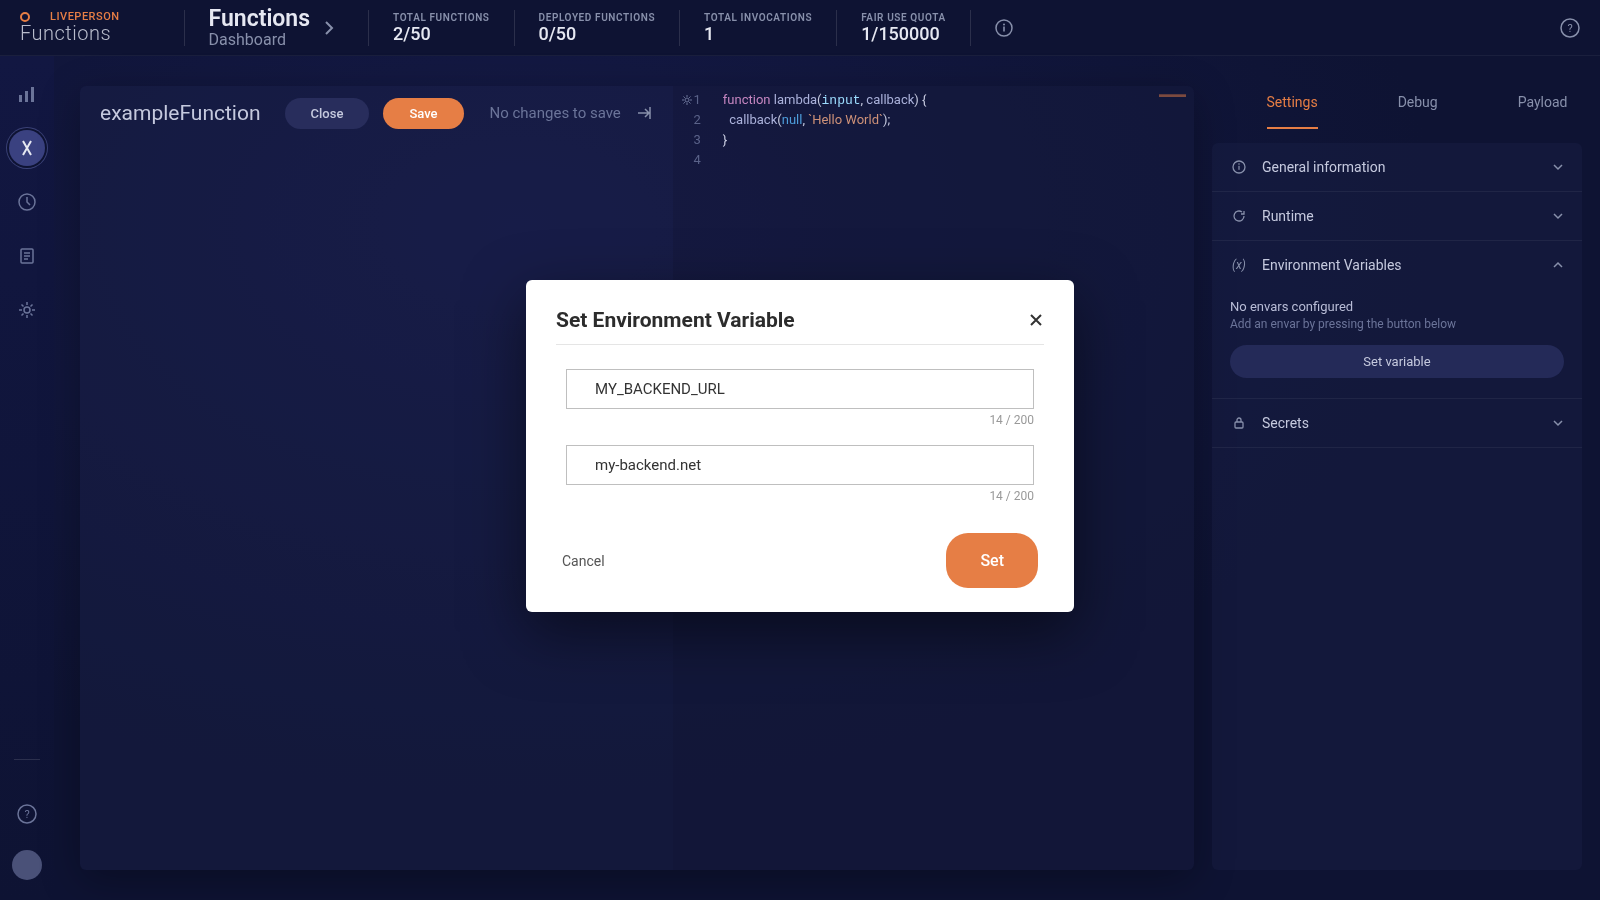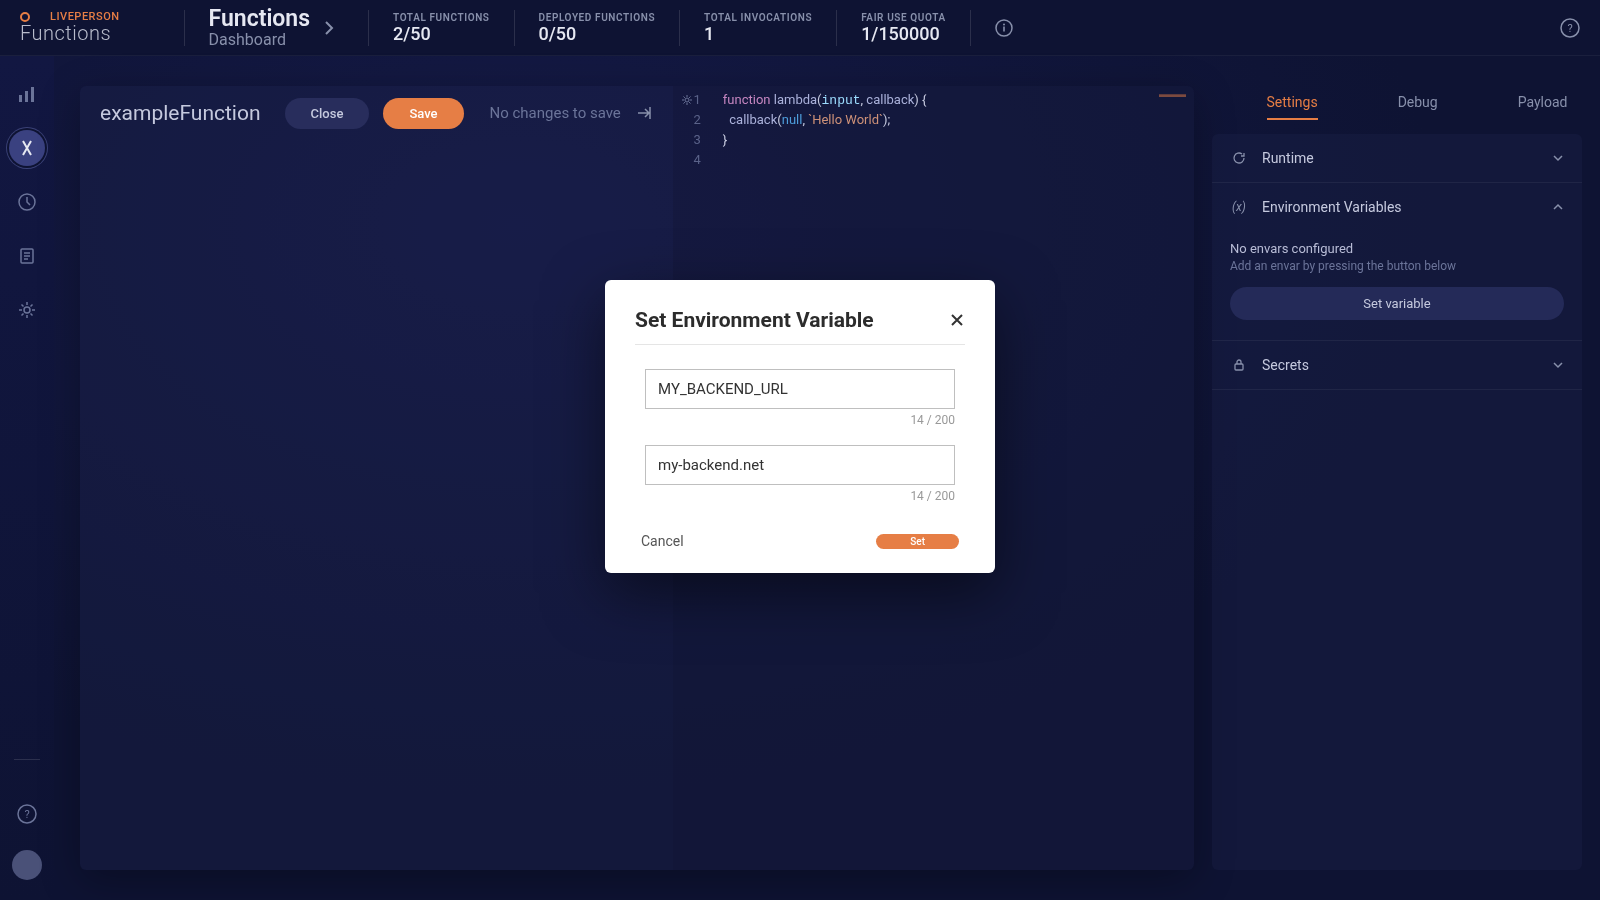--- a/index.html
+++ b/index.html
@@ -57,47 +57,47 @@
   .tok-fn { color: #aab1da; }
   .tok-param { color: #9cdcfe; font-family: Liberation Mono, monospace; }
   .tok-null { color: #4d9ddb; }
   .tok-str { color: #ce9178; }
   .tok-punc { color: #c5c9de; }
   .minimap-badge { position:absolute; top:3px; right: 8px; font-size:9px; color:#e67e45; opacity:0.5;}
   
   
   .right-panel { width: 370px; display: flex; flex-direction: column; }
   .tabs-row { display: flex; gap: 40px; justify-content:center; padding: 8px 0 14px; }
-  .tab { color: #8890ab; font-size: 14px; cursor: pointer; padding-bottom: 8px; margin-left: 40px;}
+  .tab { color: #8890ab; font-size: 14px; cursor: pointer; padding-bottom: 17px; margin-left: 40px;}
   .tab.active { color: #e67e45; border-bottom: 2px solid #e67e45; }
   
   .accordion { background: rgba(30,35,75,0.35); border-radius: 6px; overflow: hidden; flex:1;}
   .acc-item { border-bottom: 1px solid rgba(255,255,255,0.06); }
   .acc-header { display: flex; align-items: center; padding: 16px 18px; cursor: pointer; gap: 14px; }
   .acc-icon { color: #8890ab; width: 18px; display:flex; justify-content:center; font-size:14px;}
   .acc-label { color: #c5c9de; font-size: 14px; flex:1;}
   .acc-chevron { color: #8890ab; }
   .acc-body { padding: 10px 18px 20px; }
   .env-empty-title { color: #b8bcd6; font-size: 13px; margin-bottom: 3px;}
   .env-empty-sub { color: #6b7499; font-size: 12px; margin-bottom: 14px;}
   .btn-setvar { width: 100%; padding: 9px; border-radius: 18px; background: #242a58; color: #c5c9de; border: none; font-size: 13px; cursor: pointer; }
   
   
   .modal-overlay { position: absolute; inset: 0; background: rgba(10,14,40,0.0); display: flex; align-items: flex-start; justify-content: center; padding-top: 280px; pointer-events:none;}
-  .modal { width: 390px; background: #fff; border-radius: 6px; padding: 28px 30px 24px; box-shadow: 0 20px 60px rgba(0,0,0,0.5); pointer-events:auto;}
+  .modal { width: 548px; background: #fff; border-radius: 6px; padding: 28px 30px 24px; box-shadow: 0 20px 60px rgba(0,0,0,0.5); pointer-events:auto;}
   .modal-head { display: flex; align-items: center; justify-content: space-between; margin-bottom: 12px;}
   .modal-title { color: #2c2c2c; font-size: 21px; font-weight: 700; }
   .modal-close { color: #333; cursor: pointer; font-size: 16px;}
   .modal-divider { height:1px; background:#e5e5e5; margin-bottom: 24px;}
   .modal-field { margin-bottom: 18px; padding: 0 10px;}
-  .modal-input { width: 100%; padding: 10px 12px; border: 1px solid #bfbfbf; font-size: 15px; color: #333; outline:none;}
+  .modal-input { width: 100%; padding: 10px 28px; border: 1px solid #bfbfbf; font-size: 15px; color: #333; outline:none;}
   .modal-counter { text-align: right; color: #999; font-size: 12px; margin-top: 4px; }
   .modal-actions { display: flex; justify-content: space-between; align-items: center; margin-top: 30px; padding: 0 6px;}
   .modal-cancel { color: #555; font-size: 14px; cursor: pointer; background:none; border:none;}
-  .modal-set { background: #e67e45; color: #fff; border: none; padding: 2px 34px; border-radius: 22px; font-size: 10px; cursor: pointer; font-weight:500;}
+  .modal-set { background: #e67e45; color: #fff; border: none; padding: 18px 34px; border-radius: 22px; font-size: 16px; cursor: pointer; font-weight:500;}
   
   svg { display: block; }
 </style>
 </head>
 <body>
 
 <div class="top-header">
   <div class="logo-area">
     <div class="logo-top">
         <span class="circ"></span>
@@ -245,20 +245,37 @@
     <div class="tabs-row">
       <div class="tab active">Settings</div>
       <div class="tab">Debug</div>
       <div class="tab">Payload</div>
     </div>
     <div class="accordion">
       <div class="acc-item">
         <div class="acc-header">
           <span class="acc-icon">
             <svg width="14" height="14" viewBox="0 0 14 14">
+                <circle cx="7" cy="7" r="6" stroke="currentColor" stroke-width="1.3" fill="none"></circle>
+                <circle cx="7" cy="4" r="0.8" fill="currentColor"></circle>
+                <rect x="6.4" y="5.8" width="1.2" height="4" fill="currentColor"></rect>
+              </svg>
+          </span>
+          <span class="acc-label">General information</span>
+          <span class="acc-chevron">
+              <svg width="12" height="8" viewBox="0 0 12 8">
+                <path d="M2 2 L6 6 L10 2" stroke="currentColor" stroke-width="1.5" fill="none"></path>
+              </svg>
+            </span>
+        </div>
+      </div>
+      <div class="acc-item">
+        <div class="acc-header">
+          <span class="acc-icon">
+            <svg width="14" height="14" viewBox="0 0 14 14">
                 <path d="M12 7a5 5 0 1 1-2-4 M12 2v3h-3" stroke="currentColor" stroke-width="1.3" fill="none"></path>
               </svg>
           </span>
           <span class="acc-label">Runtime</span>
           <span class="acc-chevron">
               <svg width="12" height="8" viewBox="0 0 12 8">
                 <path d="M2 2 L6 6 L10 2" stroke="currentColor" stroke-width="1.5" fill="none"></path>
               </svg>
             </span>
         </div>

